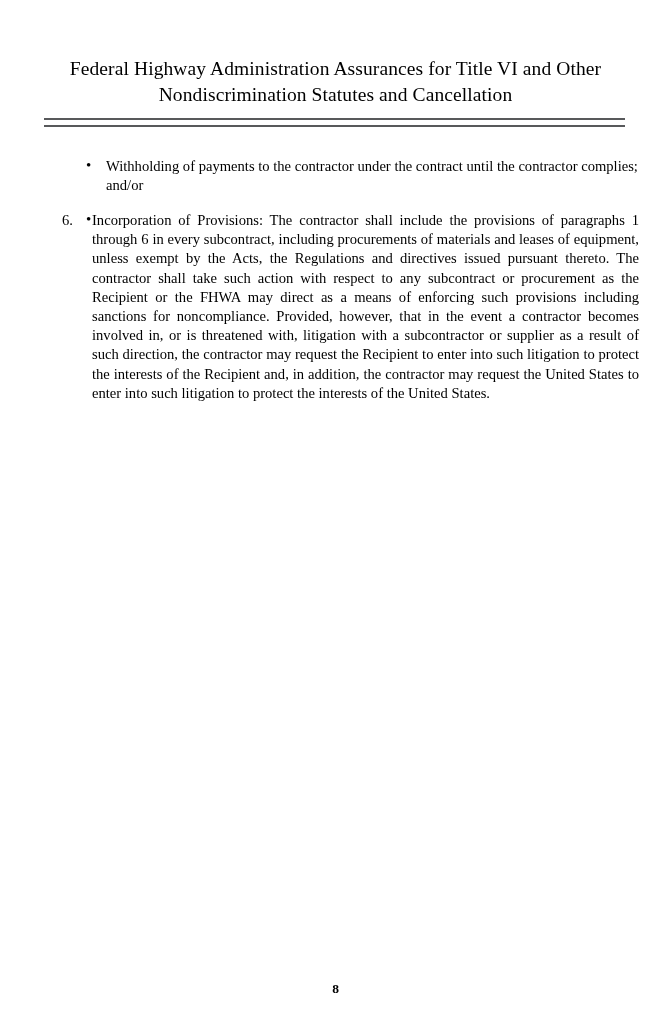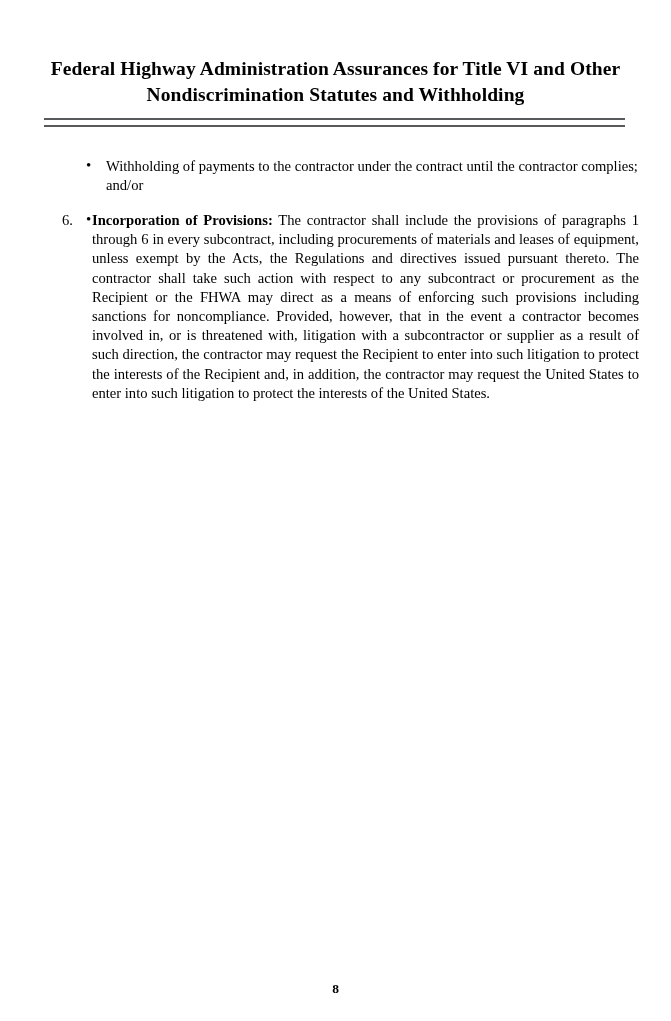--- a/index.html
+++ b/index.html
@@ -26,21 +26,21 @@
     padding-top: 56px;
     padding-left: 34px;
     padding-right: 34px;
   }
   .doc-title {
     font-family: "Liberation Serif", serif;
     font-size: 19.5px;
     line-height: 26px;
     text-align: center;
     margin: 0;
-    font-weight: bold;
+    font-weight: normal;
     letter-spacing: 0.1px;
   }
   .title-line1, .title-line2 {
     display: block;
   }
   .header-rule {
     margin-top: 10px;
     margin-left: 10px;
     margin-right: 12px;
     height: 5px;
@@ -80,42 +80,42 @@
     line-height: 19.2px;
     text-align: justify;
   }
   .numbered-item .item-number {
     position: absolute;
     left: 28px;
     top: 0;
     font-size: 14.6px;
   }
   .numbered-item .item-heading {
-    font-weight: bold;
+    font-weight: normal;
   }
   .footer {
     position: absolute;
     left: 0;
     right: 0;
     bottom: 24px;
     text-align: center;
     font-size: 13.5px;
     font-weight: bold;
     font-family: "Liberation Serif", serif;
   }
 </style>
 </head>
 <body>
 
 <div class="page">
 
   <div class="header-block">
     <h1 class="doc-title">
       <span class="title-line1">Federal Highway Administration Assurances for Title VI and Other</span>
-      <span class="title-line2">Nondiscrimination Statutes and Withholding</span>
+      <span class="title-line2">Nondiscrimination Statutes and Cancellation</span>
     </h1>
     <div class="header-rule"></div>
   </div>
 
   <div class="content">
 
     <ul class="bullet-list">
       <li>
         <span class="bullet-dot">•</span>
         <span>Withholding of payments to the contractor under the contract until the contractor complies; and/or</span>

